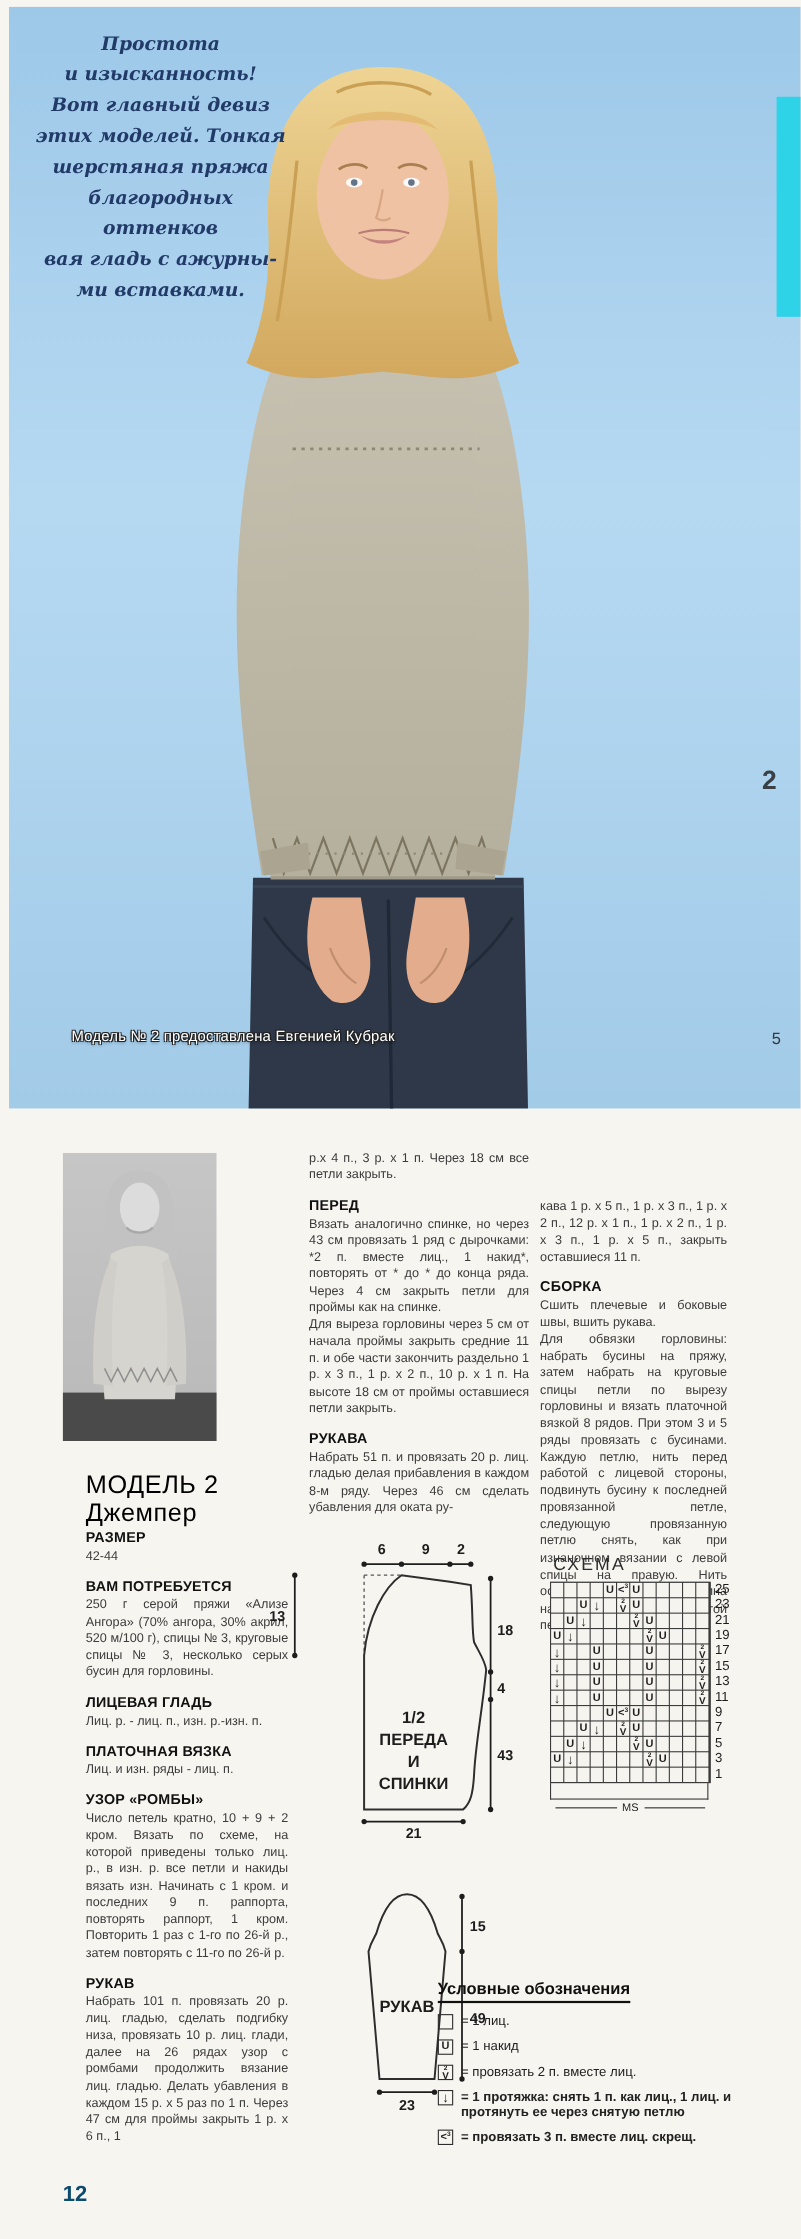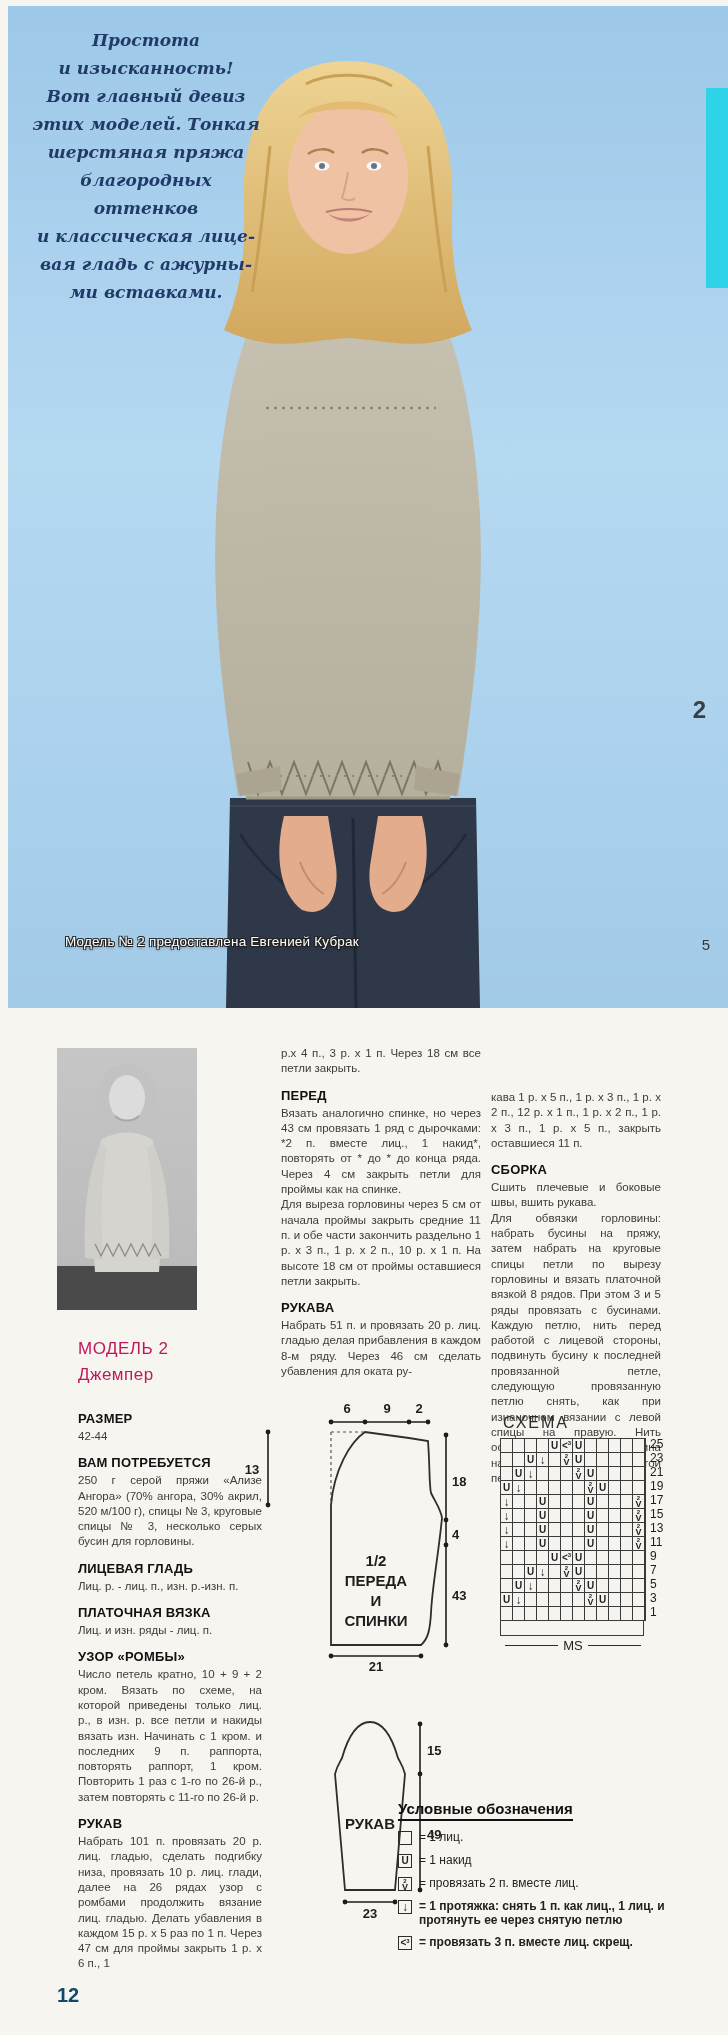--- a/index.html
+++ b/index.html
@@ -31,47 +31,47 @@
     position:absolute;right:18px;top:930px;
     font-size:15px;color:#34393f;
   }
   
   .thumb{position:absolute;left:57px;top:1048px;width:140px;height:262px;}
   .col{position:absolute;text-align:justify;font-size:11.5px;line-height:15.3px;}
   .col p{margin:0;}
   .col-left{left:78px;top:1336px;width:184px;}
   .col-mid{left:281px;top:1046px;width:200px;}
   .col-right{left:491px;top:1046px;width:170px;margin-top:44px;}
-  .doc-title{font-size:17px;line-height:26px;color:#be185d;letter-spacing:.5px;text-align:left;}
+  .doc-title{font-size:23px;line-height:26px;color:#000000;letter-spacing:.5px;text-align:left;}
   h3.sec{
     margin:11px 0 3px 0;font-size:13px;line-height:15px;color:#111;
     letter-spacing:.2px;text-align:left;
   }
-  h3.first{margin-top:23px;}
+  h3.first{margin-top:2px;}
   .bottom-pagenum{position:absolute;left:57px;top:1984px;font-size:20px;font-weight:bold;color:#0c4a6e;}
   
   .diag{position:absolute;}
   .diag text{font-family:"Liberation Sans",sans-serif;font-weight:bold;fill:#1d1d1d;}
   
   .schema-title{position:absolute;left:503px;top:1414px;font-size:16px;letter-spacing:2px;color:#2c2c2c;}
   .chart{
     position:absolute;left:500px;top:1438px;
     display:grid;grid-template-columns:repeat(12,11px);grid-auto-rows:13px;
     gap:1px;background:#3b3b3b;border:1px solid #3b3b3b;width:144px;
   }
   .chart .cell{background:#f6f4ef;position:relative;}
   .chart-foot{
     position:absolute;left:500px;top:1621px;width:144px;height:15px;
     border:1px solid #3b3b3b;border-top:none;box-sizing:border-box;
   }
   .chart-nums{position:absolute;left:650px;top:1437px;width:20px;}
   .chart-nums div{height:14px;line-height:14px;font-size:12px;color:#1d1d1d;text-align:left;}
   .ms-line{
     position:absolute;left:500px;top:1638px;width:146px;
-    display:flex;align-items:center;font-size:13px;color:#1d1d1d;
+    display:flex;align-items:center;font-size:10px;color:#1d1d1d;
   }
   .ms-line .dash{flex:1;height:1.5px;background:#2c2c2c;margin:0 5px;}
   
   .sym{
     position:relative;display:flex;align-items:center;justify-content:center;
     width:100%;height:100%;font-weight:bold;color:#1f1f1f;line-height:1;
   }
   .sym i{font-style:normal;}
   .sym-U{font-size:10px;}
   .sym-A{font-size:12px;}
@@ -178,21 +178,20 @@
     </g>
   </svg>
 
   <div class="tagline">
       <div>Простота</div>
       <div>и изысканность!</div>
       <div>Вот главный девиз</div>
       <div>этих моделей. Тонкая</div>
       <div>шерстяная пряжа</div>
       <div>благородных оттенков</div>
-      <div>и классическая лице-</div>
       <div>вая гладь с ажурны-</div>
       <div>ми вставками.</div>
     </div>
   <div class="model-badge">2</div>
   <div class="photo-caption">Модель № 2 предоставлена Евгенией Кубрак</div>
   <div class="photo-pagenum">5</div>
 </div>
 
 <div class="thumb">
   <svg width="140" height="262" viewBox="0 0 140 262">

